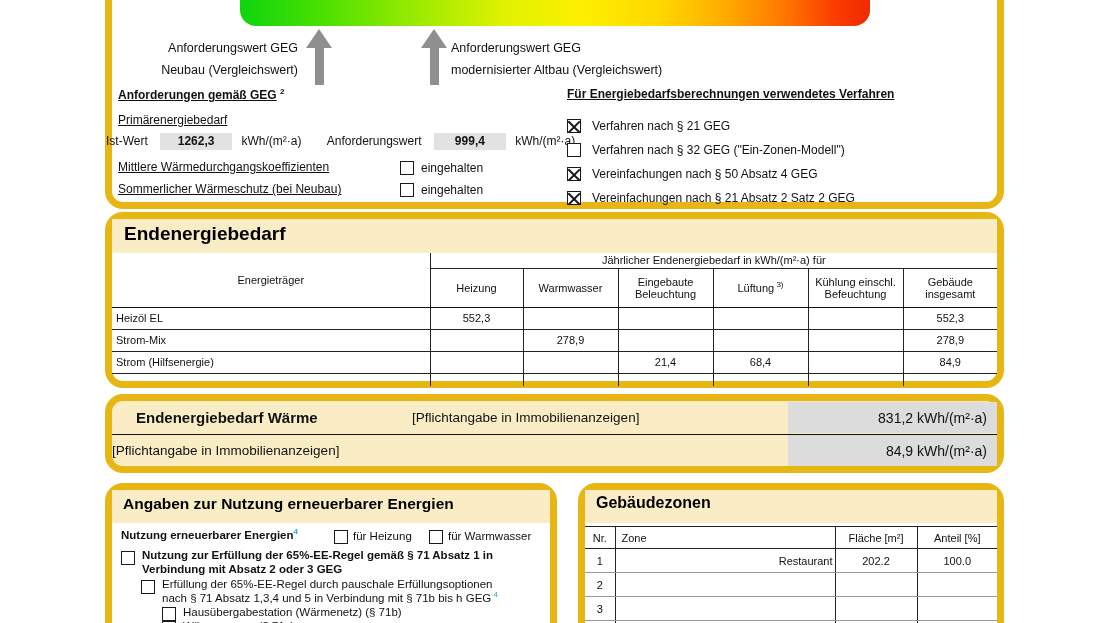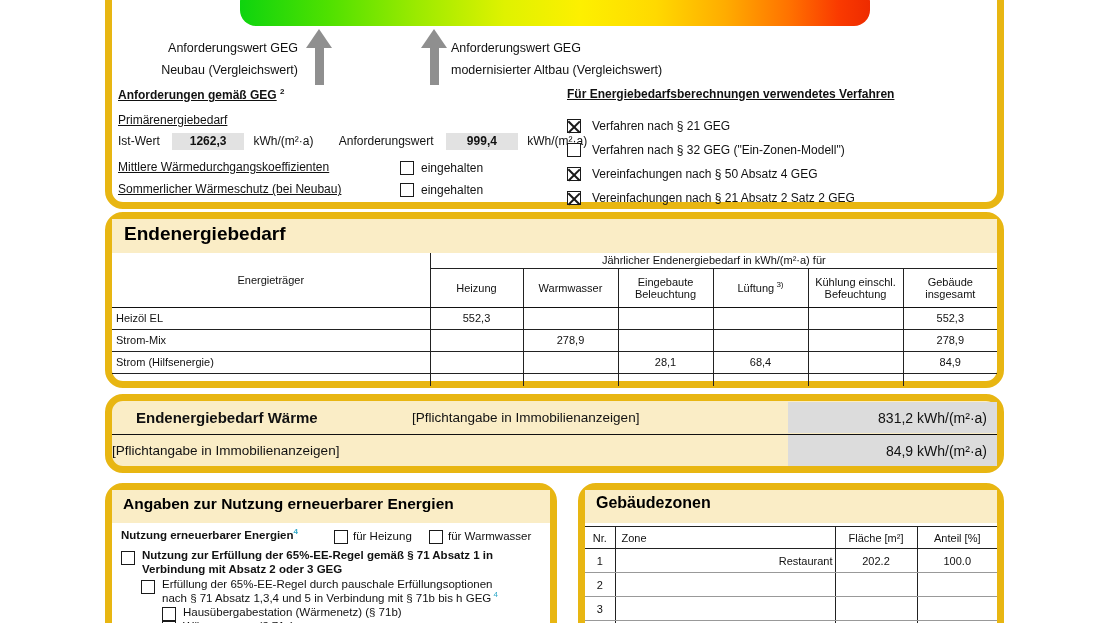--- a/index.html
+++ b/index.html
@@ -89,21 +89,21 @@
   </div>
   <div class="txt" style="left:451px;top:37px;line-height:22px;font-size:12.5px;">
     <span>Anforderungswert GEG</span><br><span>modernisierter Altbau (Vergleichswert)</span>
   </div>
 
   <div class="txt b" style="left:118px;top:88px;">
     <span class="u">Anforderungen gemäß GEG</span>&nbsp;<sup>2</sup>
   </div>
   <div class="txt u" style="left:118px;top:113px;">Primärenergiebedarf</div>
 
-  <div class="txt" style="left:118px;top:133px;">
+  <div class="txt" style="left:106px;top:133px;">
     <span>Ist-Wert</span>
     <span class="valbox" style="margin-left:9px;">1262,3</span>
     <span style="margin-left:6px;">kWh/(m²·a)</span>
     <span style="margin-left:22px;">Anforderungswert</span>
     <span class="valbox" style="margin-left:9px;">999,4</span>
     <span style="margin-left:6px;">kWh/(m²·a)</span>
   </div>
 
   <div class="txt u" style="left:118px;top:160px;">Mittlere Wärmedurchgangskoeffizienten</div>
   <div class="cb" style="left:400px;top:161px;"></div>
@@ -169,21 +169,21 @@
       <td class="vl">278,9</td>
       <td class="vl"></td>
       <td class="vl"></td>
       <td class="vl"></td>
       <td class="vl">278,9</td>
     </tr>
     <tr class="drow">
       <td class="name">Strom (Hilfsenergie)</td>
       <td class="vl"></td>
       <td class="vl"></td>
-      <td class="vl">28,1</td>
+      <td class="vl">21,4</td>
       <td class="vl">68,4</td>
       <td class="vl"></td>
       <td class="vl">84,9</td>
     </tr>
     <tr class="erow">
       <td class="name"></td>
       <td class="vl"></td>
       <td class="vl"></td>
       <td class="vl"></td>
       <td class="vl"></td>

